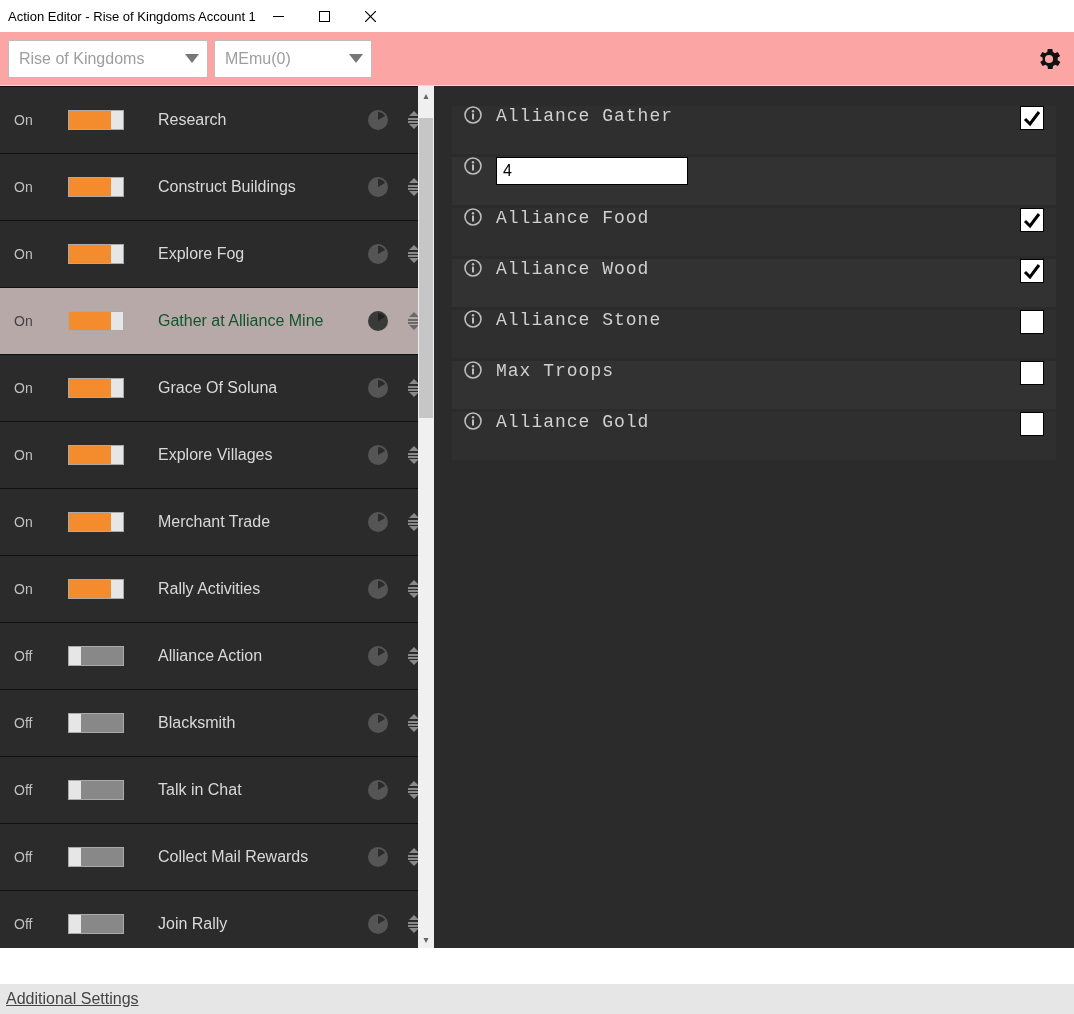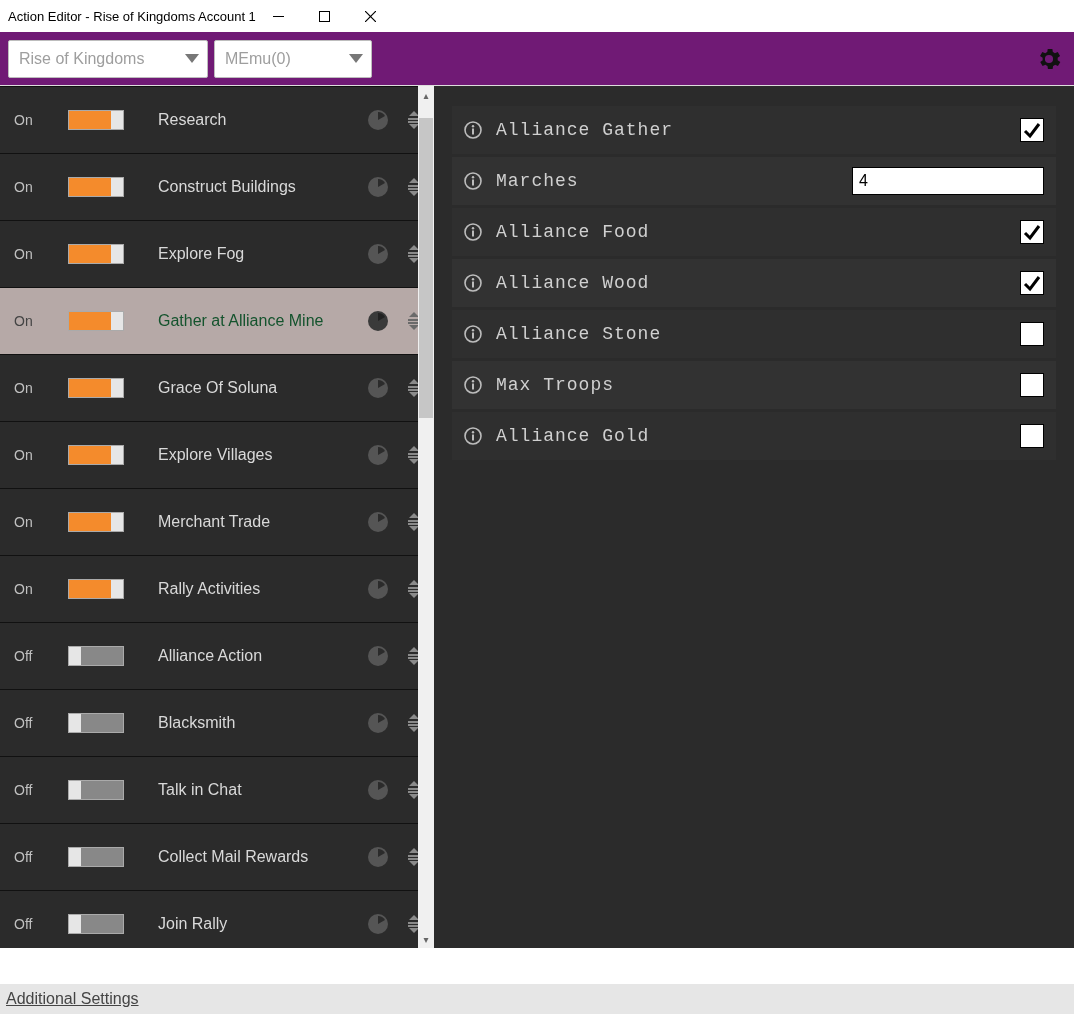--- a/index.html
+++ b/index.html
@@ -26,21 +26,21 @@
   .titlebar-btn {
     width: 46px; height: 32px;
     display: flex; align-items: center; justify-content: center;
     font-size: 14px; color: #000;
     font-family: "Segoe UI Symbol", sans-serif;
   }
   .titlebar-btn svg { width: 11px; height: 11px; }
   
   .toolbar {
     height: 54px;
-    background: #701a75;
+    background: #fca5a5;
     display: flex;
     align-items: center;
     gap: 6px;
     padding: 6px 8px;
     border-bottom: 1px solid #ddd;
   }
   .dropdown {
     height: 38px;
     border: 1px solid #bdbdbd;
     background: #fff;
@@ -145,21 +145,20 @@
     flex: 1;
     background: #2b2b2b;
     padding: 20px 18px;
     overflow-y: auto;
   }
   .setting-row {
     height: 48px;
     background: #323232;
     margin-bottom: 3px;
     display: flex;
-    align-items: center;
     padding: 0 12px;
     gap: 14px;
   }
   .setting-row:nth-child(odd){ background:#2f2f2f; }
   .info-icon {
     width:18px; height:18px;
     display:flex; align-items:center; justify-content:center;
   }
   .info-icon svg { width:18px; height:18px; }
   .setting-label {
@@ -548,21 +547,20 @@
         </div>
       </div>
       <div class="setting-row">
     <span class="info-icon">
           <svg viewBox="0 0 18 18">
   <circle cx="9" cy="9" r="8" fill="none" stroke="#bcbcbc" stroke-width="1.6"></circle>
   <circle cx="9" cy="5.2" r="1.2" fill="#bcbcbc"></circle>
   <rect x="8" y="7.5" width="2" height="6" fill="#bcbcbc"></rect>
 </svg>
         </span>
-    <span class="setting-label">Marches</span>
     <input class="text-input" value="4" style="">
       </div>
       <div class="setting-row">
     <span class="info-icon">
           <svg viewBox="0 0 18 18">
   <circle cx="9" cy="9" r="8" fill="none" stroke="#bcbcbc" stroke-width="1.6"></circle>
   <circle cx="9" cy="5.2" r="1.2" fill="#bcbcbc"></circle>
   <rect x="8" y="7.5" width="2" height="6" fill="#bcbcbc"></rect>
 </svg>
         </span>

